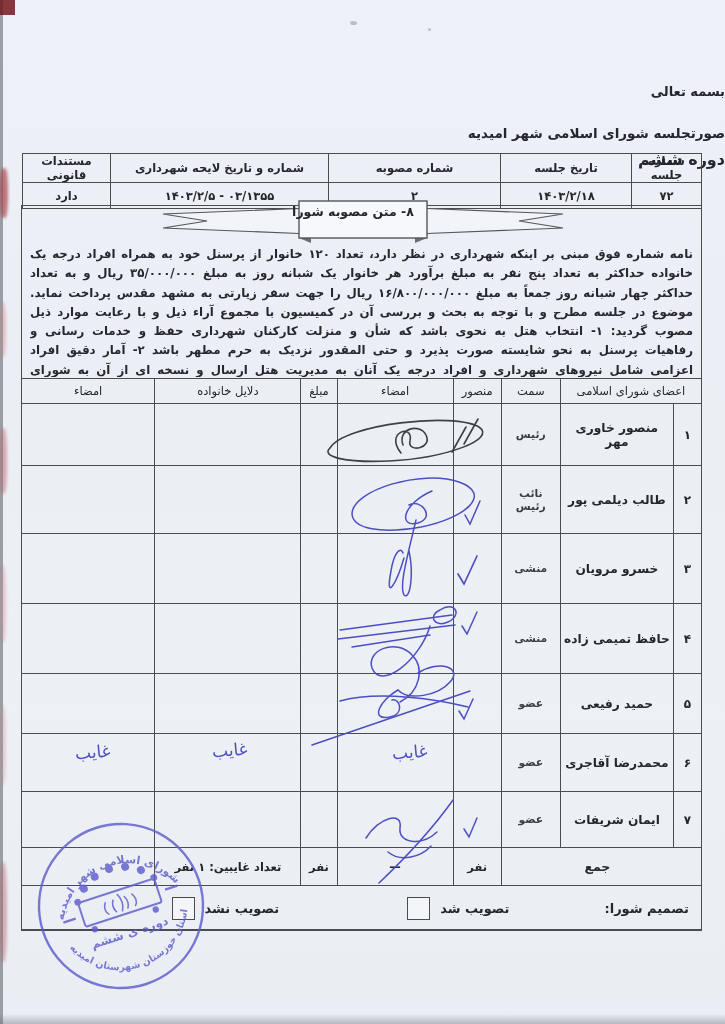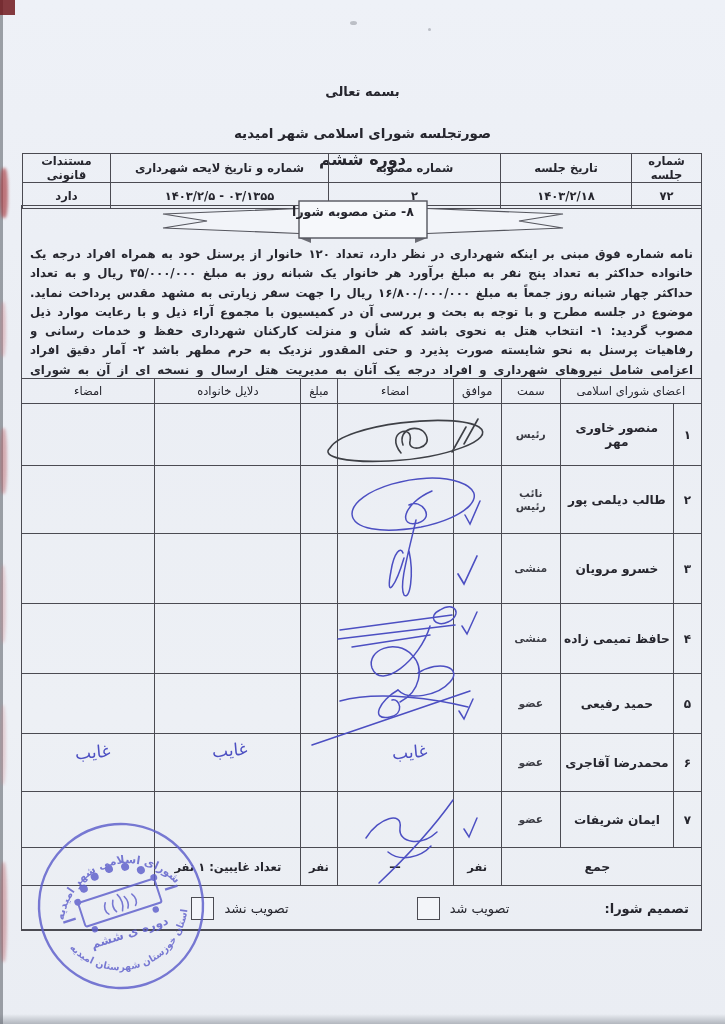--- a/index.html
+++ b/index.html
@@ -16,21 +16,21 @@
   .sm2{top:302px;width:6px;height:55px;background:#c97f86;opacity:.4;}
   .sm3{top:428px;width:7px;height:66px;background:#b65a60;opacity:.45;}
   .sm4{top:565px;width:6px;height:78px;background:#c9848a;opacity:.35;}
   .sm5{top:705px;width:6px;height:80px;background:#c9848a;opacity:.3;}
   .sm6{top:862px;width:7px;height:100px;background:#b15056;opacity:.4;}
   .bottom-shade{position:absolute;left:0;bottom:0;width:100%;height:10px;
     background:linear-gradient(0deg,rgba(110,115,125,.45),rgba(110,115,125,0));}
   .speck{position:absolute;background:#8a8e96;opacity:.5;border-radius:50%;}
 
   
-  .doc-header{position:absolute;top:84px;left:0;width:100%;text-align:center;}
+  .doc-header{position:absolute;top:84px;left:0;width:100%;}
   .bismillah{font-size:13px;font-weight:bold;margin-bottom:9px;}
   .doc-title{font-size:13.5px;font-weight:bold;margin-bottom:9px;margin-top:26px;}
   .doc-period{font-size:16px;font-weight:bold;}
 
   
   table{border-collapse:collapse;}
   .info-table{position:absolute;top:153px;right:23px;width:679px;table-layout:fixed;}
   .info-table td{border:1px solid #4b4b52;text-align:center;vertical-align:middle;
     font-size:11.5px;font-weight:bold;height:25px;padding:0 2px;overflow:hidden;}
 
@@ -52,21 +52,21 @@
   .vote-table td{border:1px solid #4b4b52;text-align:center;vertical-align:middle;padding:0 2px;overflow:hidden;}
   .vote-table .hdr td{font-size:11.5px;font-weight:normal;height:24px;}
   .cell-name{font-size:12.2px;font-weight:bold;}
   .cell-no{font-size:12px;font-weight:bold;}
   .cell-pos{font-size:10.8px;font-weight:600;color:#3b3c44;}
   .total-label{text-align:right;padding-right:10px !important;font-size:12.5px;font-weight:bold;}
   .total-cell{font-size:11.5px;font-weight:bold;}
   .decision-cell{height:44px;}
   .decision-wrap{display:flex;align-items:center;padding:0 10px;direction:rtl;}
   .decision-label{font-size:13px;font-weight:bold;margin-left:95px;}
-  .decision-opt{display:flex;align-items:center;font-size:13px;font-weight:normal;}
+  .decision-opt{display:flex;align-items:center;font-size:13px;font-weight:bold;}
   .opt1{margin-left:128px;}
   .checkbox{width:21px;height:21px;border:1.4px solid #4b4b52;background:#f3f5f9;margin-right:10px;}
 
   
   .overlay{position:absolute;inset:0;z-index:6;pointer-events:none;}
   .absent-word{position:absolute;z-index:7;color:#4c4fc2;font-size:17px;font-weight:500;
     transform:rotate(-5deg);pointer-events:none;}
 </style>
 </head>
 <body>
@@ -140,21 +140,21 @@
           <col style="width:48px">
         <col style="width:116px">
           <col style="width:36px">
           <col style="width:146px">
           <col style="width:133px">
       </colgroup>
       <tbody>
           <tr class="hdr">
         <td colspan="2">اعضای شورای اسلامی</td>
         <td>سمت</td>
-        <td>موافق</td>
+        <td>منصور</td>
         <td>امضاء</td>
         <td>مبلغ</td>
         <td>دلایل خانواده</td>
         <td>امضاء</td>
       </tr>
       <tr style="height:62px">
         <td class="cell-no">۱</td>
         <td class="cell-name">منصور خاوری مهر</td>
         <td class="cell-pos">رئیس</td>
         <td></td>

